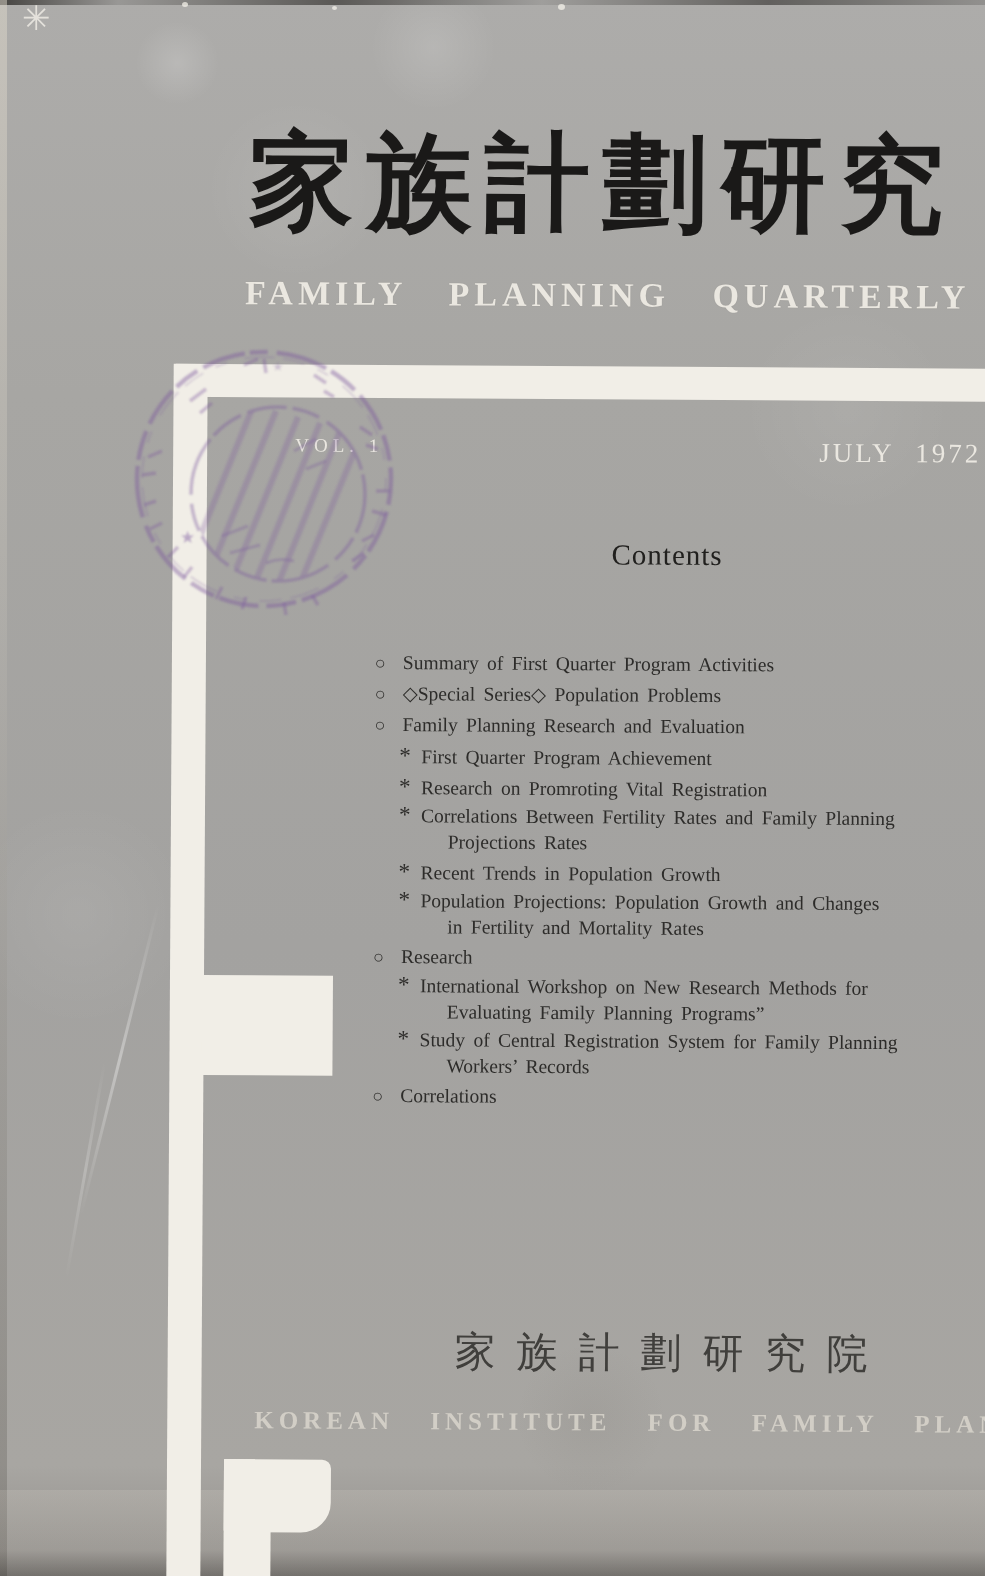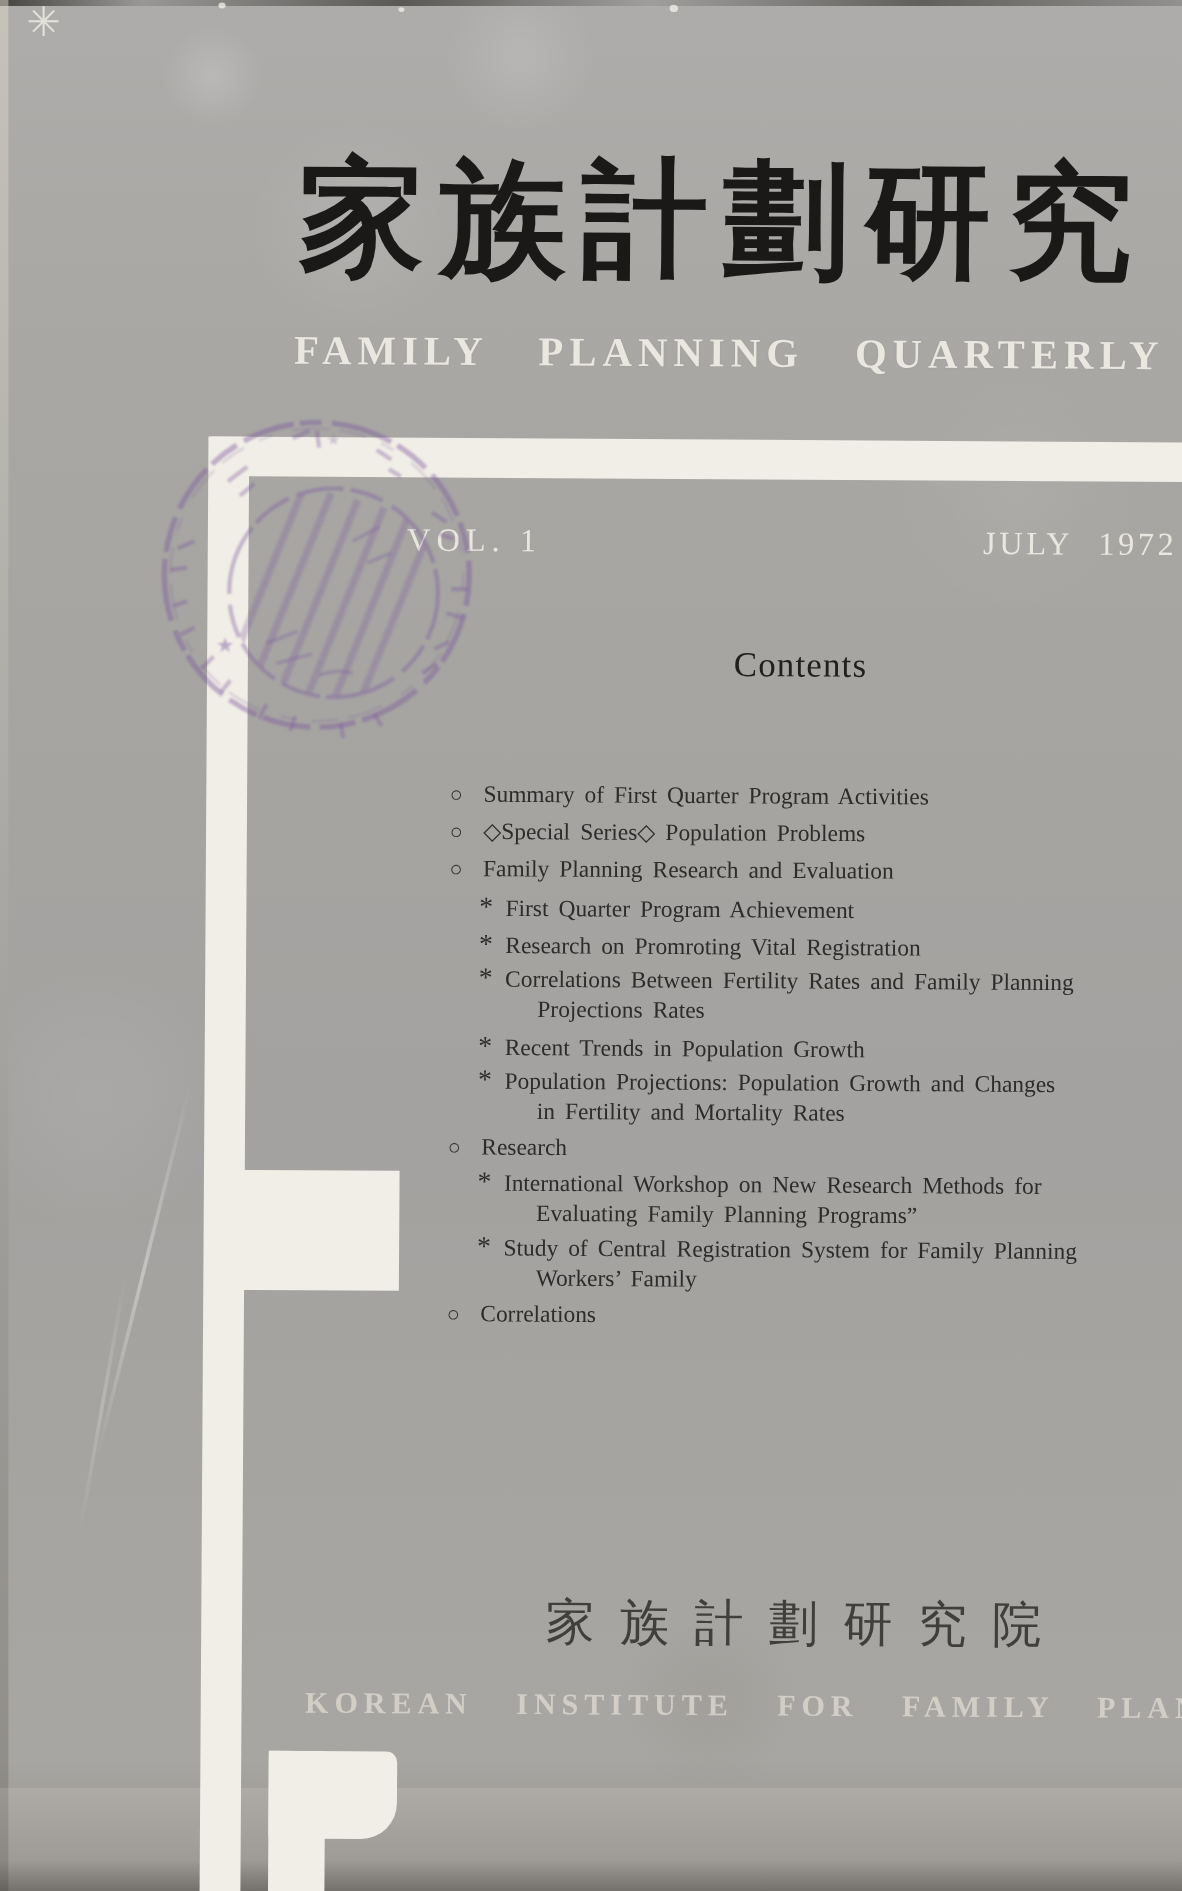--- a/index.html
+++ b/index.html
@@ -36,21 +36,21 @@
   .p-stem{position:absolute;left:0;top:0;width:47px;height:118px;background:#f1eee7;}
   .p-bowl{position:absolute;left:0;top:0;width:107px;height:73px;background:#f1eee7;
     border-radius:2px 9px 30px 2px;}
 
   
   .title-cjk{position:absolute;left:248px;top:112px;width:710px;
     font-size:105px;font-weight:bold;letter-spacing:13px;color:#1a1918;white-space:nowrap;}
   .title-en{position:absolute;left:245px;top:274px;width:730px;
     font-size:34px;font-weight:bold;letter-spacing:5px;word-spacing:29px;color:#eae7e0;white-space:nowrap;
     text-shadow:0 0 1px rgba(120,118,112,.4);}
-  .vol{position:absolute;left:296px;top:434px;font-size:27px;letter-spacing:5px;color:#eae7e0;margin-left:44px;}
+  .vol{position:absolute;left:296px;top:434px;font-size:19px;letter-spacing:5px;color:#eae7e0;}
   .issue-date{position:absolute;left:820px;top:434px;font-size:27px;letter-spacing:3px;word-spacing:12px;color:#eae7e0;white-space:nowrap;}
   .contents-h{position:absolute;left:613px;top:536px;font-size:29px;font-weight:normal;letter-spacing:1px;color:#21201e;}
 
   .contents{position:absolute;left:377px;top:646px;width:575px;
     font-size:19.5px;color:#2d2c2a;word-spacing:3.5px;}
   .c-row{display:flex;align-items:baseline;height:31px;line-height:31px;white-space:nowrap;}
   .c-row .b{flex:none;width:28px;font-size:18px;}
   .c-row.lv2{padding-left:25px;}
   .c-row.lv2 .b{width:22px;font-size:23px;}
   .c-row.lv3{padding-left:74px;}
@@ -144,21 +144,21 @@
           <span>International Workshop on New Research Methods for</span>
         </div>
       <div class="c-row lv3 cont">
           <span>Evaluating Family Planning Programs”</span>
         </div>
       <div class="c-row lv2 tight">
           <span class="b">*</span>
           <span>Study of Central Registration System for Family Planning</span>
         </div>
       <div class="c-row lv3 cont">
-          <span>Workers’ Family</span>
+          <span>Workers’ Records</span>
         </div>
       <div class="c-row lv1">
           <span class="b">○</span>
           <span>Correlations</span>
         </div>
     </div>
 
     <div class="inst-cjk">家族計劃研究院</div>
     <div class="inst-en">KOREAN INSTITUTE FOR FAMILY PLANNING</div>
 

